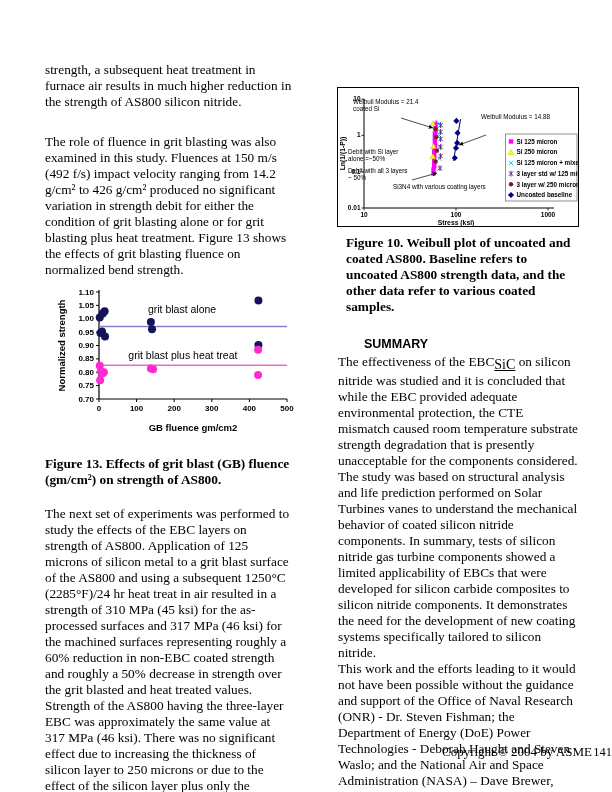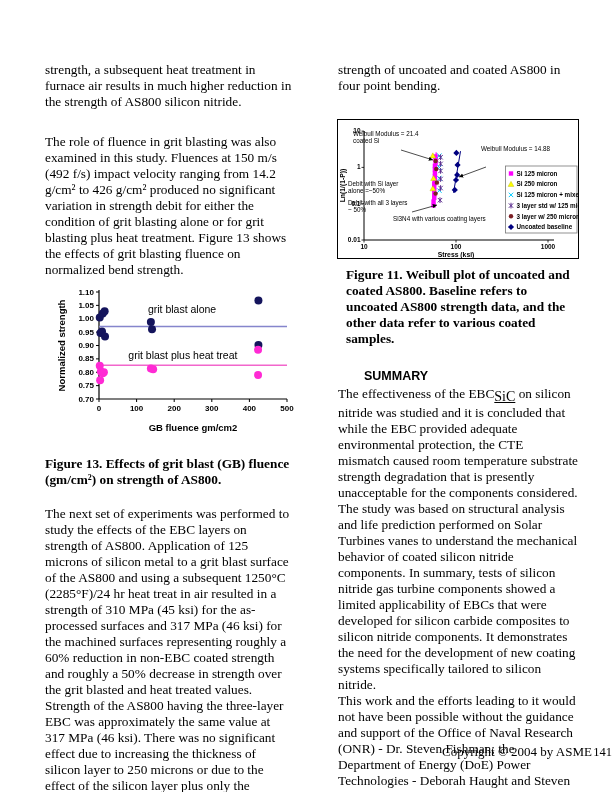--- a/index.html
+++ b/index.html
@@ -88,21 +88,20 @@
           <text x="92.88" y="26.865000000000013" font-size="10.5">grit blast alone</text>
           <text x="73.328" y="72.87500000000001" font-size="10.5">grit blast plus heat treat</text>
           <text x="138" y="145" text-anchor="middle" font-size="9.5" font-weight="bold">GB fluence gm/cm2</text>
           <text x="10" y="59.5" text-anchor="middle" font-size="9.5" font-weight="bold" transform="rotate(-90 10 59.5)">Normalized strength</text>
         </svg></div>
     <p class="caption">Figure 13.  Effects of grit blast (GB) fluence (gm/cm²) on strength of AS800.</p>
     <p class="para mt18">The next set of experiments was performed to study the effects of the EBC layers on strength of AS800.  Application of 125 microns of silicon metal to a grit blast surface of the AS800 and using a subsequent 1250°C (2285°F)/24 hr heat treat in air resulted in a strength of 310 MPa (45 ksi) for the as-processed surfaces and 317 MPa (46 ksi) for the machined surfaces representing roughly a 60% reduction in non-EBC coated strength and roughly a 50% decrease in strength over the grit blasted and heat treated values.  Strength of the AS800 having the three-layer EBC was approximately the same value at 317 MPa (46 ksi).  There was no significant effect due to increasing the thickness of silicon layer to 250 microns or due to the effect of the silicon layer plus only the intermediate layer.  Figure 14 is a Weibull plot of the room temperature</p>
   </div>
 
   <div class="col-right">
-    <p class="para body-indent">strength of uncoated and coated AS800 in four point bending.</p>
     <div class="fig14-box"><svg width="240" height="138">
           <defs>
             <marker id="ah14" markerWidth="7" markerHeight="7" refX="6" refY="3" orient="auto">
               <path d="M0,0 L6,3 L0,6 z" fill="#000"></path>
             </marker>
           </defs>
           <line x1="23.5" y1="120" x2="26" y2="120" stroke="#000" stroke-width="0.8"></line>
           <text x="22.5" y="122" text-anchor="end" font-size="6.5" font-weight="bold">0.01</text>
           <line x1="23.5" y1="83.7" x2="26" y2="83.7" stroke="#000" stroke-width="0.8"></line>
           <text x="22.5" y="85.7" text-anchor="end" font-size="6.5" font-weight="bold">0.1</text>
@@ -196,21 +195,21 @@
           <text x="178.5" y="77.10000000000001" font-size="6.3" font-weight="bold">Si 125 micron + mixed</text>
           <line x1="170.8" y1="83.39999999999999" x2="175.2" y2="87.8" stroke="#5b2d8e" stroke-width="1"></line>
           <line x1="170.8" y1="87.8" x2="175.2" y2="83.39999999999999" stroke="#5b2d8e" stroke-width="1"></line>
           <line x1="173" y1="82.74" x2="173" y2="88.46" stroke="#5b2d8e" stroke-width="1"></line>
           <text x="178.5" y="87.8" font-size="6.3" font-weight="bold">3 layer std w/ 125 micr</text>
           <circle cx="173" cy="96.3" r="2.2" fill="#7b1f24"></circle>
           <text x="178.5" y="98.5" font-size="6.3" font-weight="bold">3 layer w/ 250 micron S</text>
           <polygon points="173,103.92 176.08,107 173,110.08 169.92,107" fill="#000080"></polygon>
           <text x="178.5" y="109.2" font-size="6.3" font-weight="bold">Uncoated baseline</text>
         </svg></div>
-    <p class="caption cap14">Figure 11.  Weibull plot of uncoated and coated AS800.  Baseline refers to uncoated AS800 strength data, and the other data refer to various coated samples.</p>
+    <p class="caption cap14">Figure 10.  Weibull plot of uncoated and coated AS800.  Baseline refers to uncoated AS800 strength data, and the other data refer to various coated samples.</p>
     <h2 class="sec-head first" style="margin-bottom:2px;margin-left:44px;">SUMMARY</h2>
     <p class="para body-indent"><span>The effectiveness of the EBC</span><span class="sub">SiC</span><span> on silicon nitride was studied and it is concluded that while the EBC provided adequate environmental protection, the CTE mismatch caused room temperature substrate strength degradation that is presently unacceptable for the components considered. The study was based on structural analysis and life prediction performed on Solar Turbines vanes to understand the mechanical behavior of coated silicon nitride components. In summary, tests of silicon nitride gas turbine components showed a limited applicability of EBCs that were developed for silicon carbide composites to silicon nitride components. It demonstrates the need for the development of new coating systems specifically tailored to silicon nitride.</span></p>
     <p class="para body-indent">This work and the efforts leading to it would not have been possible without the guidance and support of the Office of Naval Research (ONR) - Dr. Steven Fishman; the Department of Energy (DoE) Power Technologies - Deborah Haught and Steven Waslo; and the National Air and Space Administration (NASA) – Dave Brewer,</p>
   </div>
 
   <div class="footer-num">141</div>
   <div class="footer-copy">Copyright © 2004 by ASME</div>
 
 </div>
 

